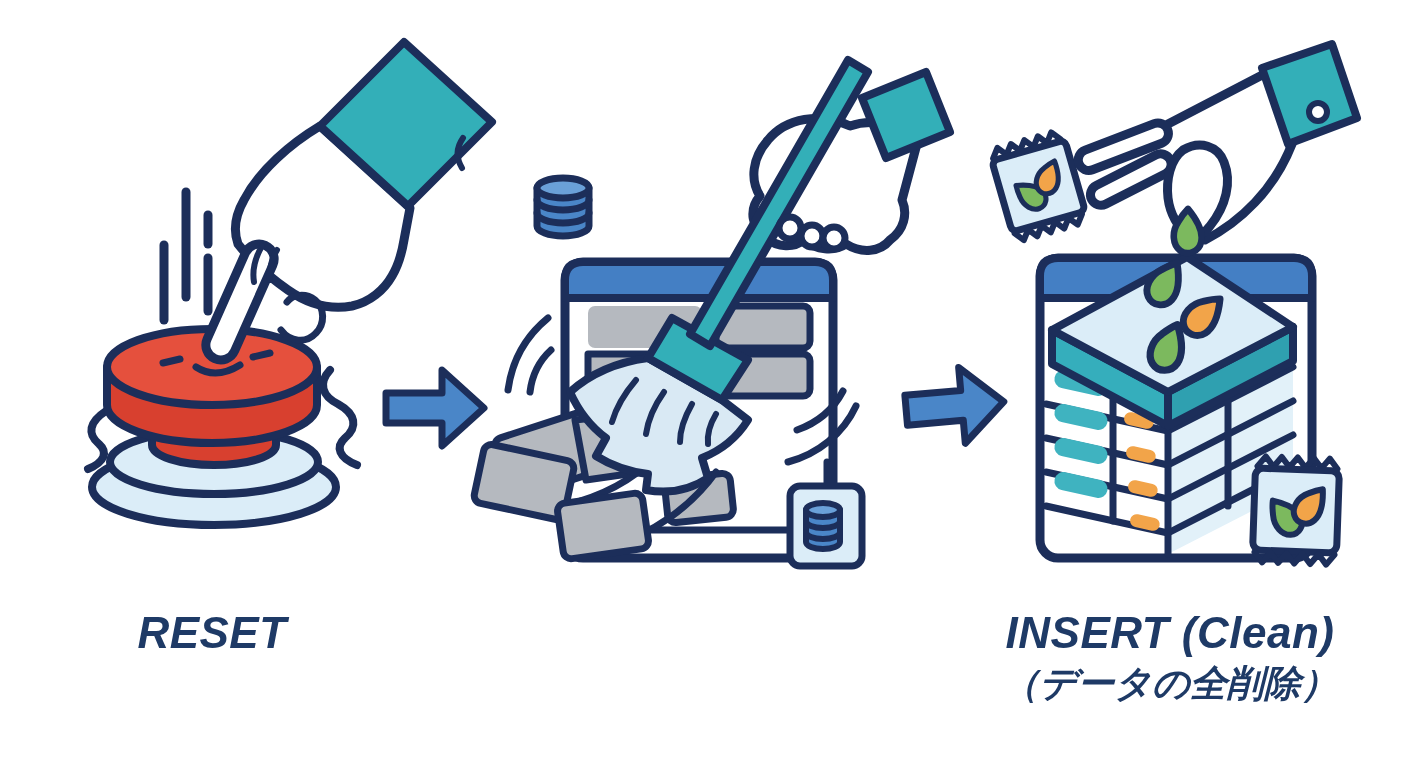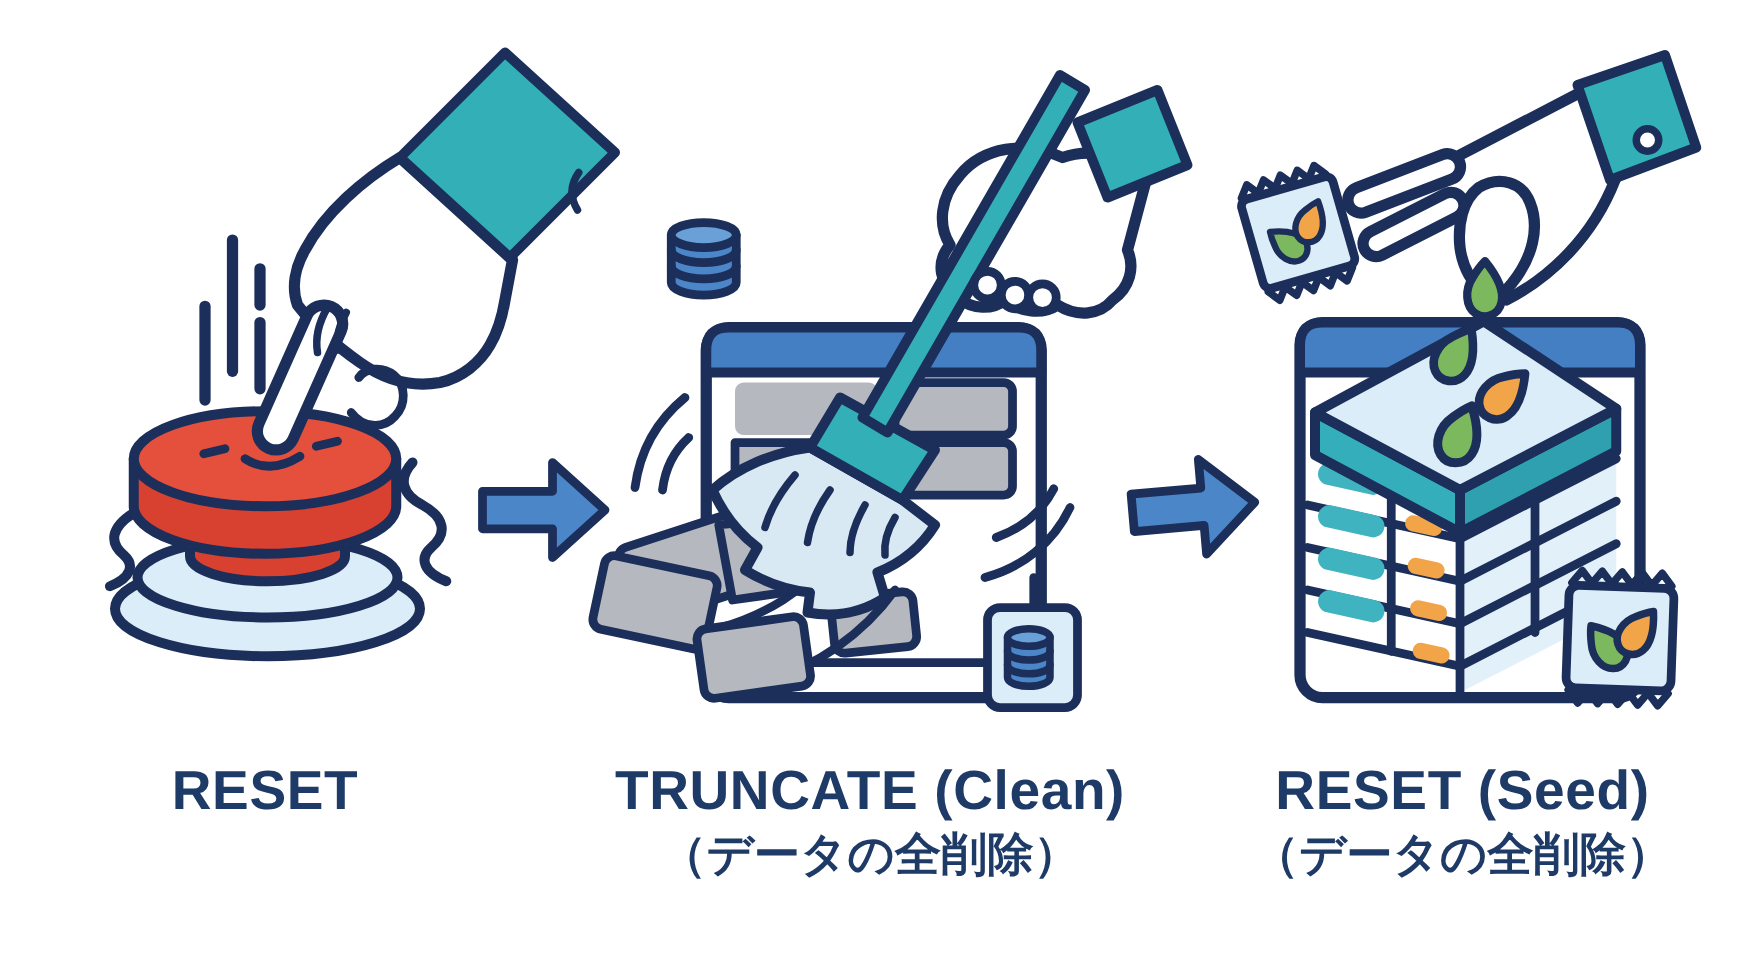--- a/index.html
+++ b/index.html
@@ -1,20 +1,20 @@
 <!DOCTYPE html>
 <html><head>
 <meta charset="utf-8">
 <style>
   html,body{margin:0;padding:0;}
   body{
     width:1408px;height:768px;background:#ffffff;position:relative;overflow:hidden;
     font-family:"Liberation Sans", sans-serif;
   }
-  .stage{position:absolute;left:0;top:0;width:1140px;height:768px;}
+  .stage{position:absolute;left:0;top:0;width:1140px;height:768px;font-style:italic;}
   svg.art{position:absolute;left:0;top:0;}
   .labels{position:absolute;left:0;top:0;width:1408px;height:768px;pointer-events:none;}
   .step-label{position:absolute;top:608px;text-align:center;color:#1e3a66;font-weight:bold;}
   .step-title{font-size:44px;line-height:50px;letter-spacing:0.5px;}
   .step-sub{font-size:37px;line-height:44px;margin-top:4px;}
   
   .ln{stroke:#1c2e5a;stroke-width:8;fill:none;stroke-linecap:round;stroke-linejoin:round;}
   .ln9{stroke:#1c2e5a;stroke-width:9;fill:none;stroke-linecap:round;stroke-linejoin:round;}
   .ln7{stroke:#1c2e5a;stroke-width:7;fill:none;stroke-linecap:round;stroke-linejoin:round;}
   .ln6{stroke:#1c2e5a;stroke-width:6;fill:none;stroke-linecap:round;stroke-linejoin:round;}
@@ -218,23 +218,19 @@
       <polygon class="teal" points="1262,68 1332,44 1357,118 1288,144"></polygon>
       <circle class="fw" cx="1318" cy="112" r="9" style="stroke-width:6"></circle>
     </g>
   </g>
 </svg>
 
 <div class="labels">
   <div class="step-label" style="left:12px;width:400px;">
     <div class="step-title">RESET</div>
   </div>
-  <div class="step-label" style="left:476px;width:440px;">
-    <div class="step-title">TRUNCATE (Clean)</div>
-    <div class="step-sub">（データの全削除）</div>
-  </div>
   <div class="step-label" style="left:950px;width:440px;">
-    <div class="step-title">RESET (Seed)</div>
+    <div class="step-title">INSERT (Clean)</div>
     <div class="step-sub">（データの全削除）</div>
   </div>
 </div>
 
 </div>
 
 </body></html>

